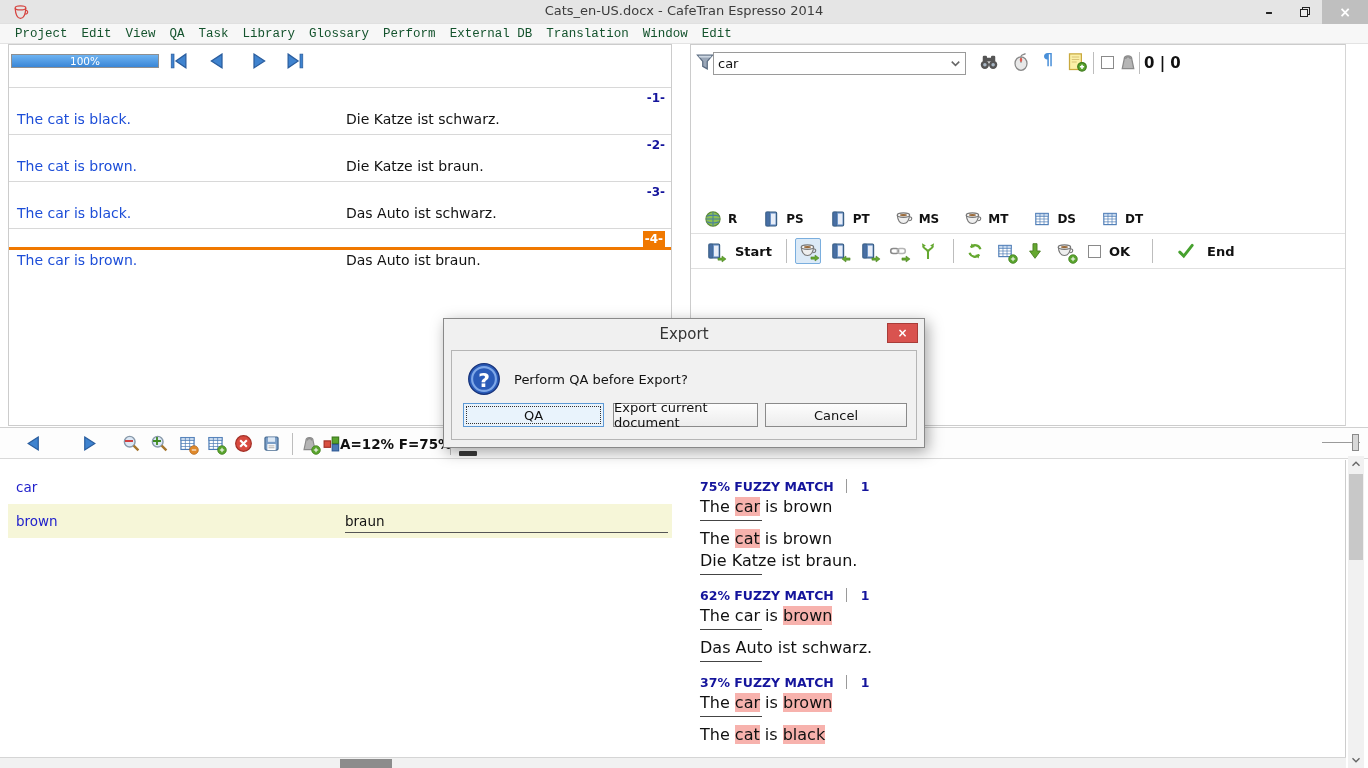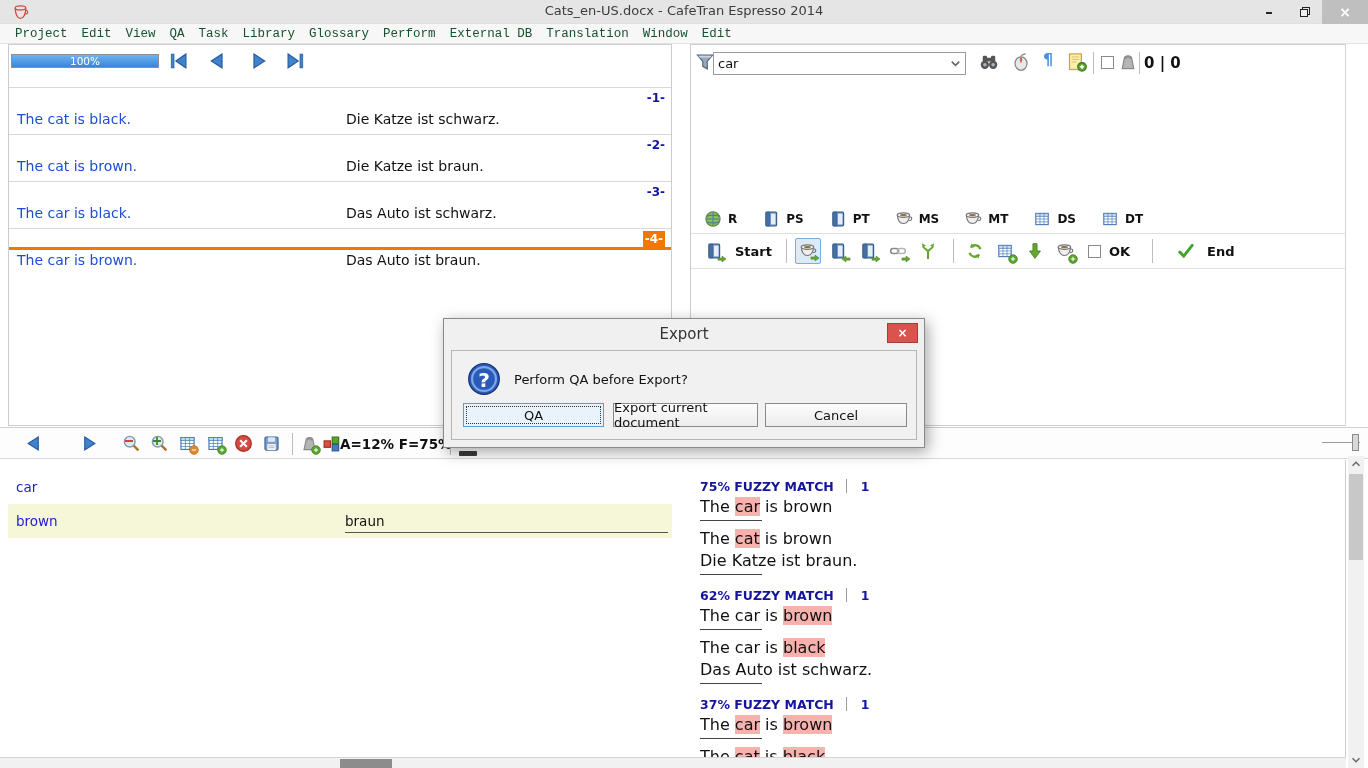--- a/index.html
+++ b/index.html
@@ -618,21 +618,20 @@
   </div>
 
   <div class="mb">
     <div class="mb-head">
       <span>62% FUZZY MATCH</span>
       <span class="mb-div"></span>
       <span>1</span>
     </div>
     <div class="mline"><span>The car is </span><span class="hl">brown</span><span></span><span class="hl"></span><span></span></div>
     <div class="mini-sep"></div>
-    <div class="mline"><span>The car is </span><span class="hl">black</span><span></span><span class="hl"></span><span></span></div>
     <div class="mline"><span>Das Auto ist schwarz.</span><span class="hl"></span><span></span><span class="hl"></span><span></span></div>
     <div class="mini-sep"></div>
   </div>
 
   <div class="mb">
     <div class="mb-head">
       <span>37% FUZZY MATCH</span>
       <span class="mb-div"></span>
       <span>1</span>
     </div>

